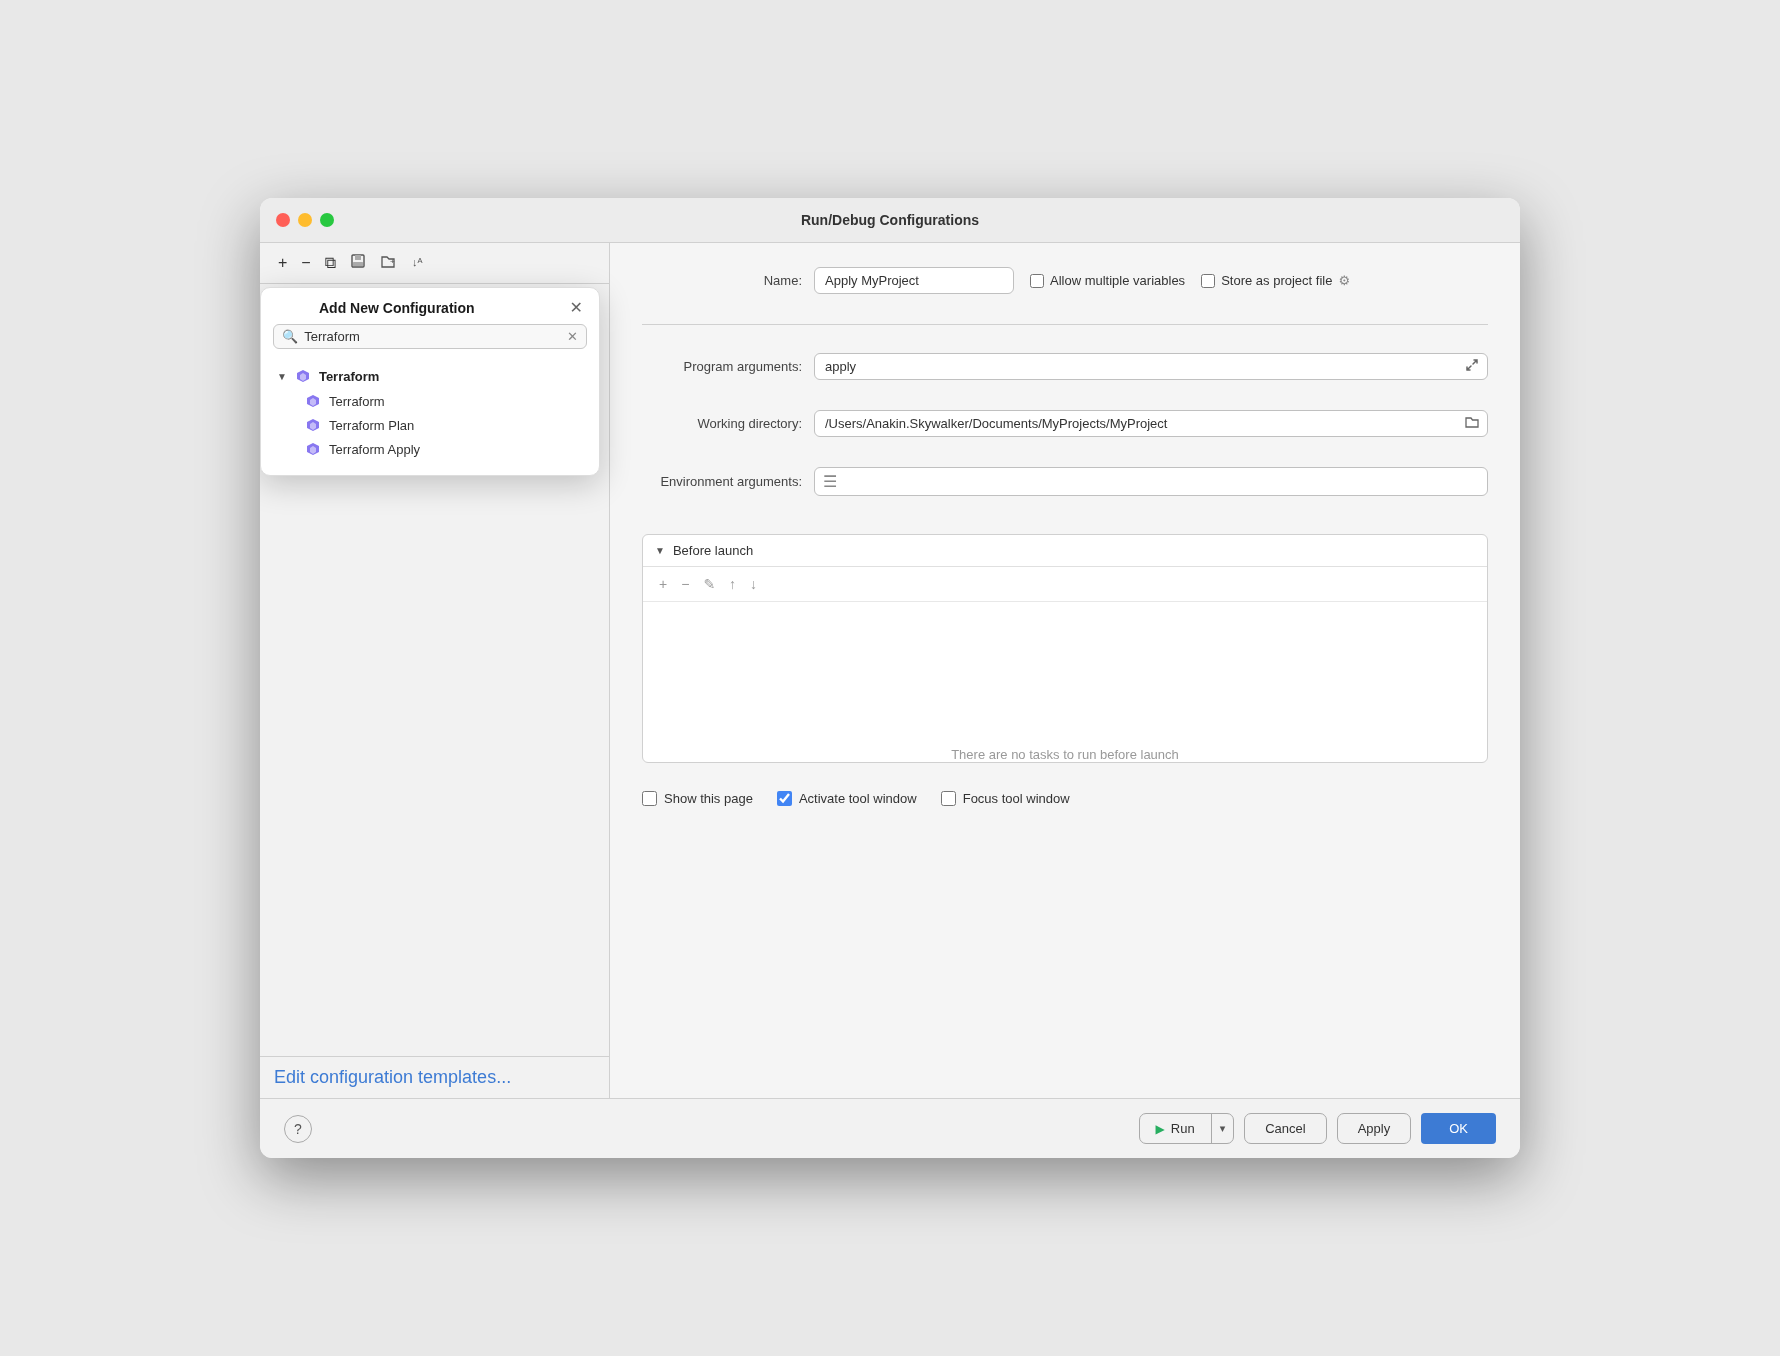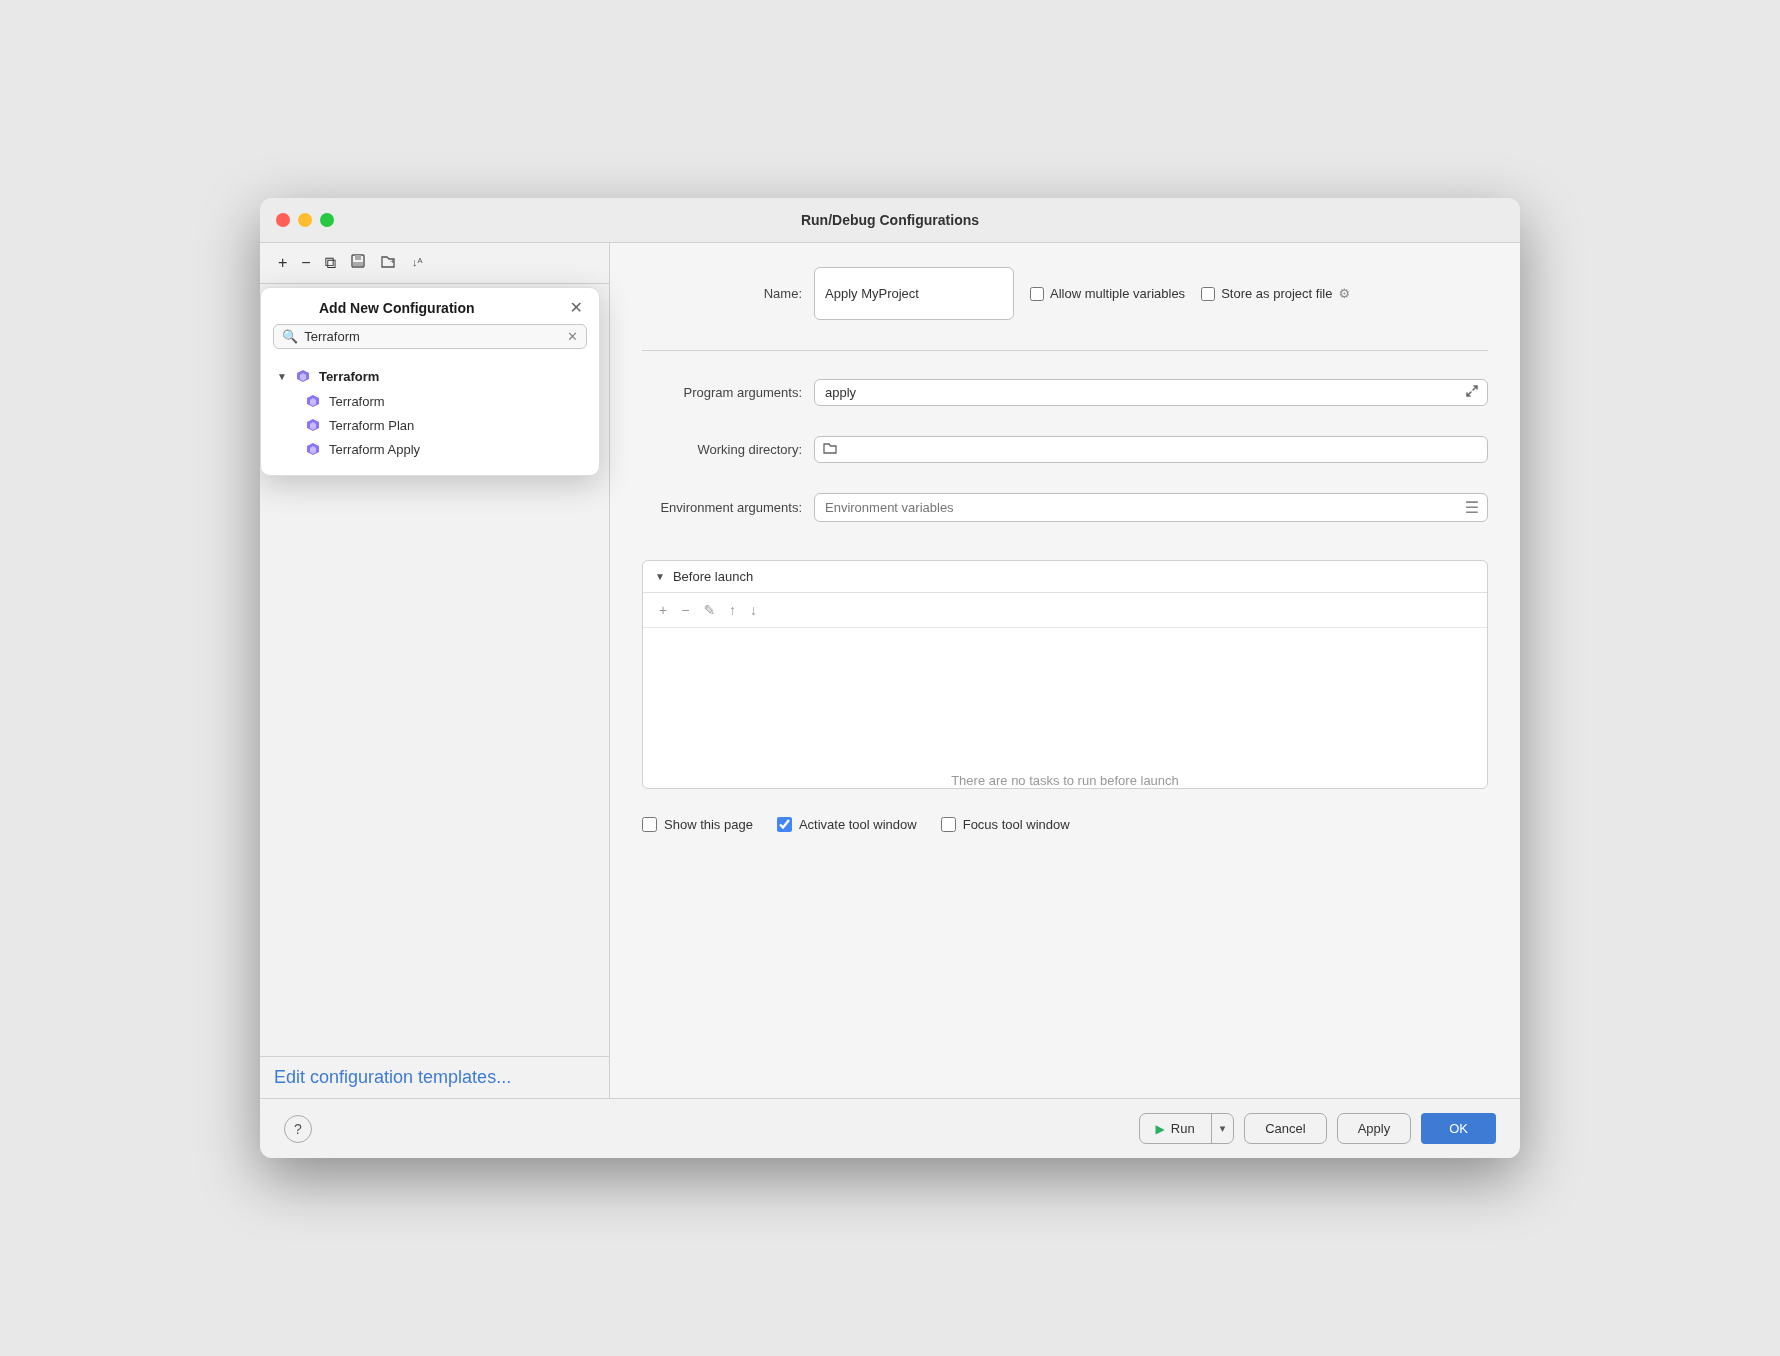--- a/index.html
+++ b/index.html
@@ -81,21 +81,21 @@
     }
     .form-control-group {
       display: flex;
       align-items: center;
       gap: 16px;
       flex: 1;
     }
     .name-input {
       border: 1px solid #c0c0c0;
       border-radius: 6px;
-      padding: 18px 10px;
+      padding: 5px 10px;
       font-size: 13px;
       background: white;
       color: #333;
       width: 200px;
     }
     .checkbox-group {
       display: flex;
       align-items: center;
       gap: 6px;
       font-size: 13px;
@@ -527,32 +527,32 @@
             <svg width="14" height="14" viewBox="0 0 14 14">
               <path d="M9 2h3v3M8 6l4-4M5 12H2v-3M6 8l-4 4" stroke="#666" stroke-width="1.5" fill="none" stroke-linecap="round"></path>
             </svg>
           </button>
         </div>
       </div>
 
       <div class="form-row">
         <span class="form-label">Working directory:</span>
         <div class="input-with-icon">
+          <input type="text" value="/Users/Anakin.Skywalker/Documents/MyProjects/MyProject" style="">
           <button class="input-icon-btn">
             <svg width="14" height="14" viewBox="0 0 14 14">
               <path d="M1 3h5l1.5 2H13v7H1z" stroke="#666" stroke-width="1.3" fill="none"></path>
             </svg>
           </button>
         </div>
       </div>
 
       <div class="form-row">
         <span class="form-label">Environment arguments:</span>
         <div class="input-with-icon">
-          <input type="text" placeholder="Environment variables" style="color: rgb(187, 187, 187);">
           <button class="input-icon-btn" style="font-size:16px; color:#888;">☰</button>
         </div>
       </div>
 
       <div class="before-launch-section">
         <div class="before-launch-header">
           <span style="font-size:10px;color:#555;">▼</span>
           <span class="before-launch-title">Before launch</span>
         </div>
         <div class="before-launch-toolbar">

